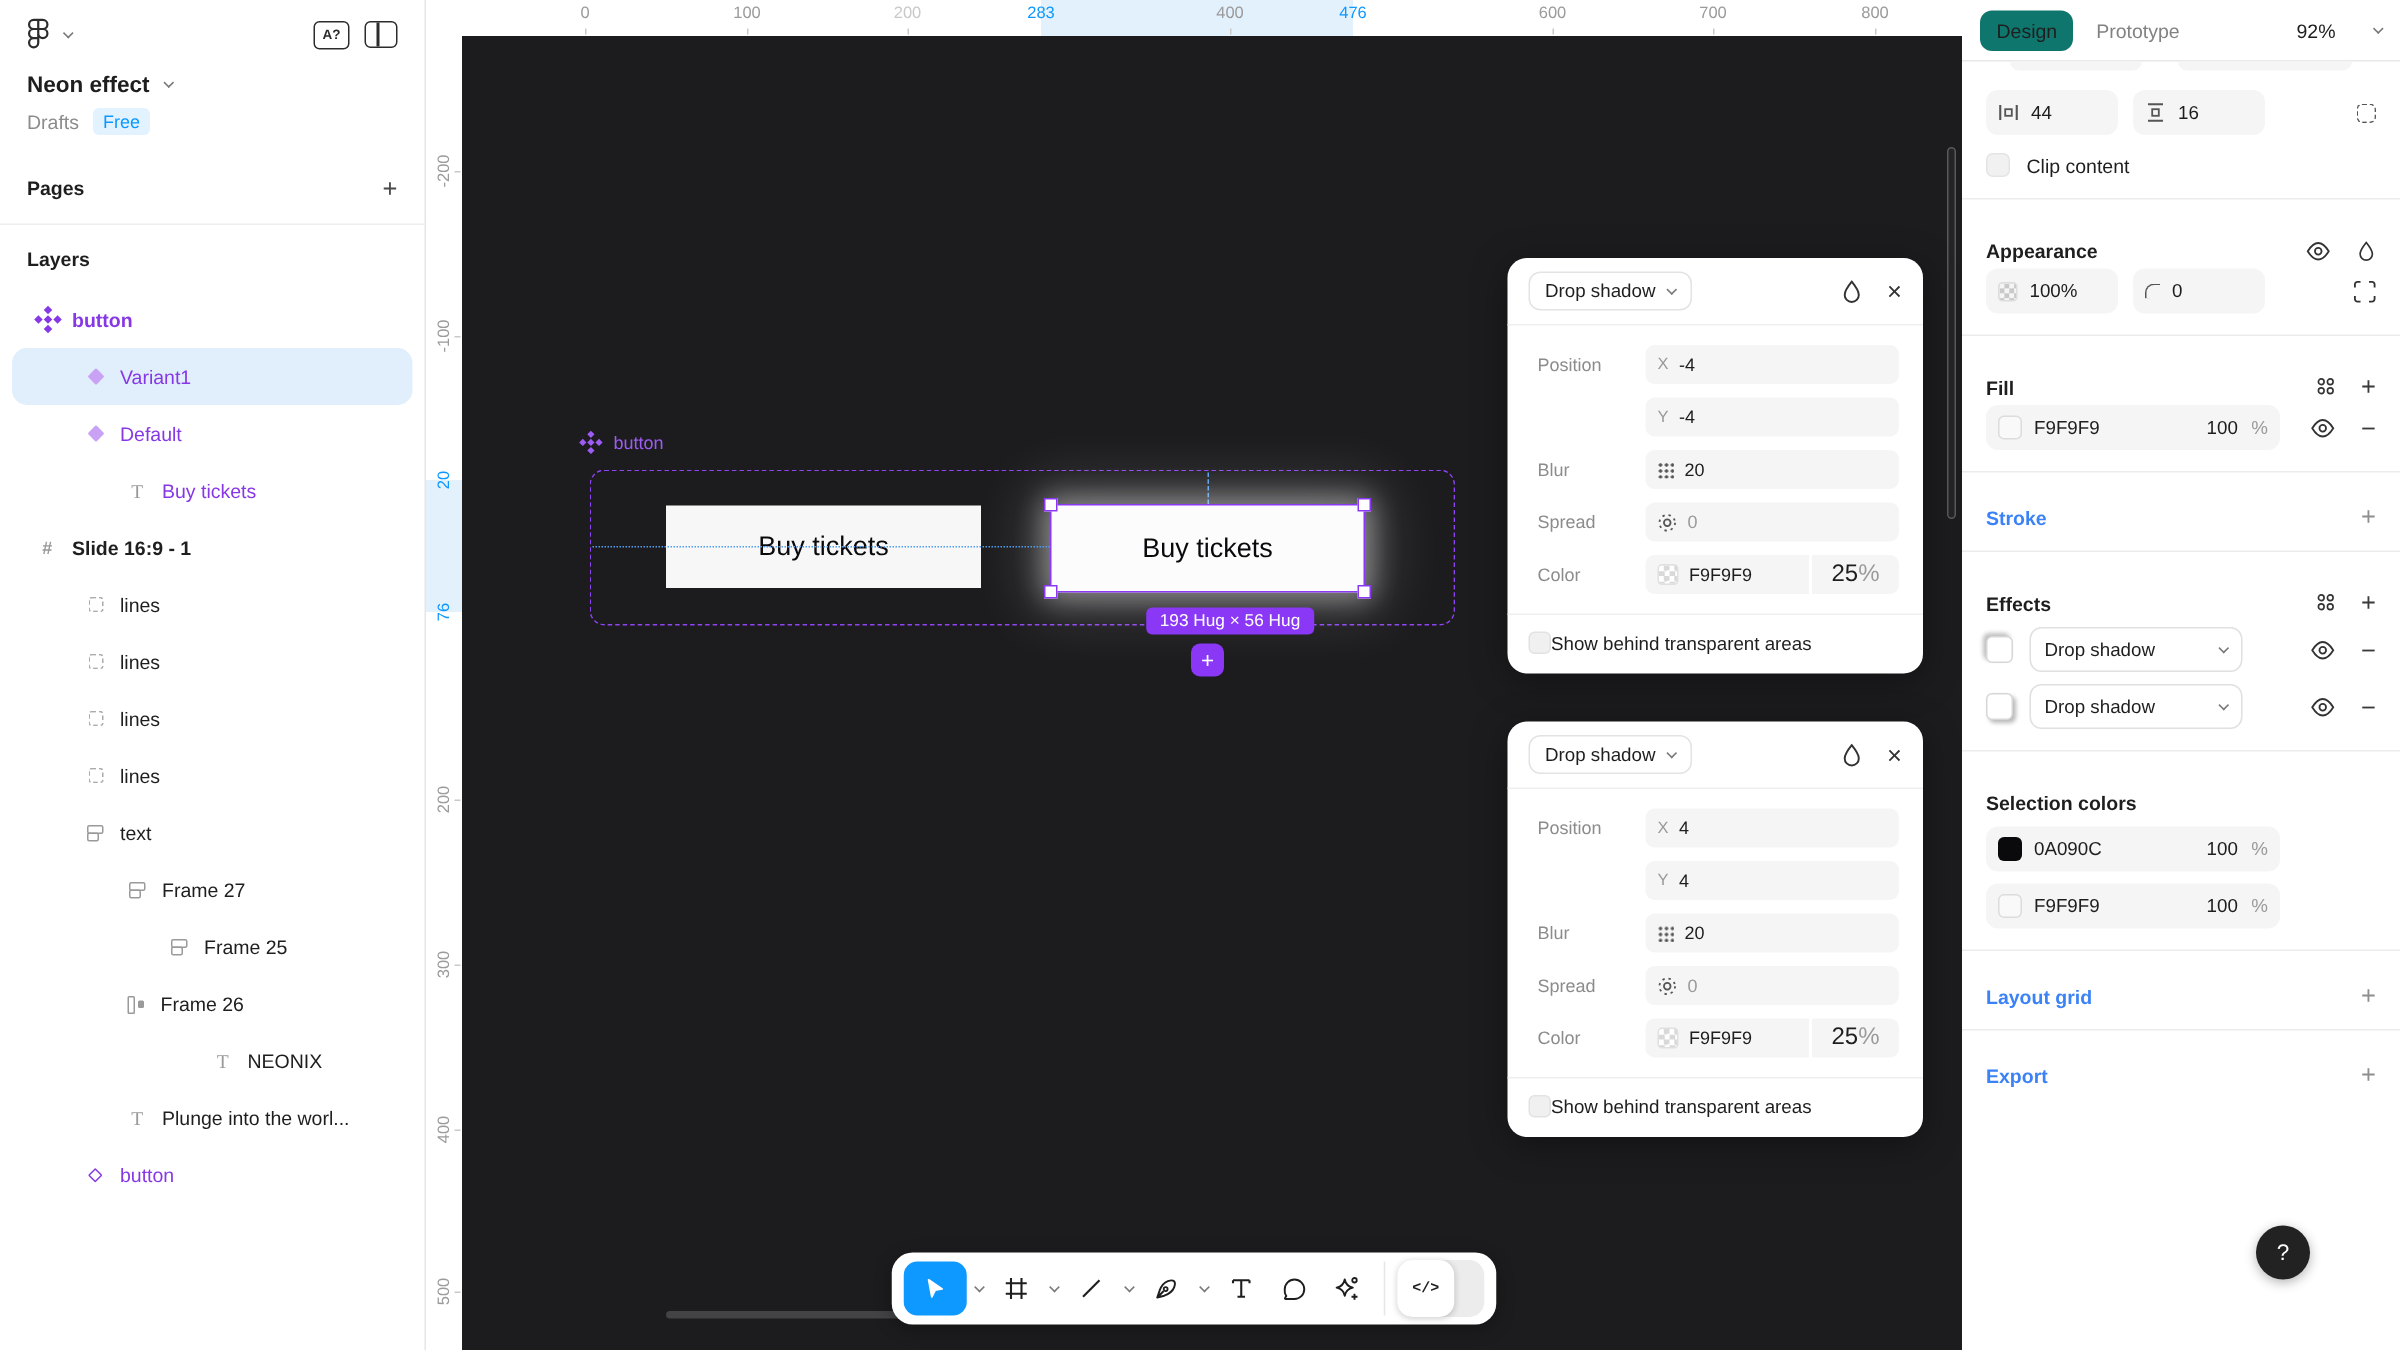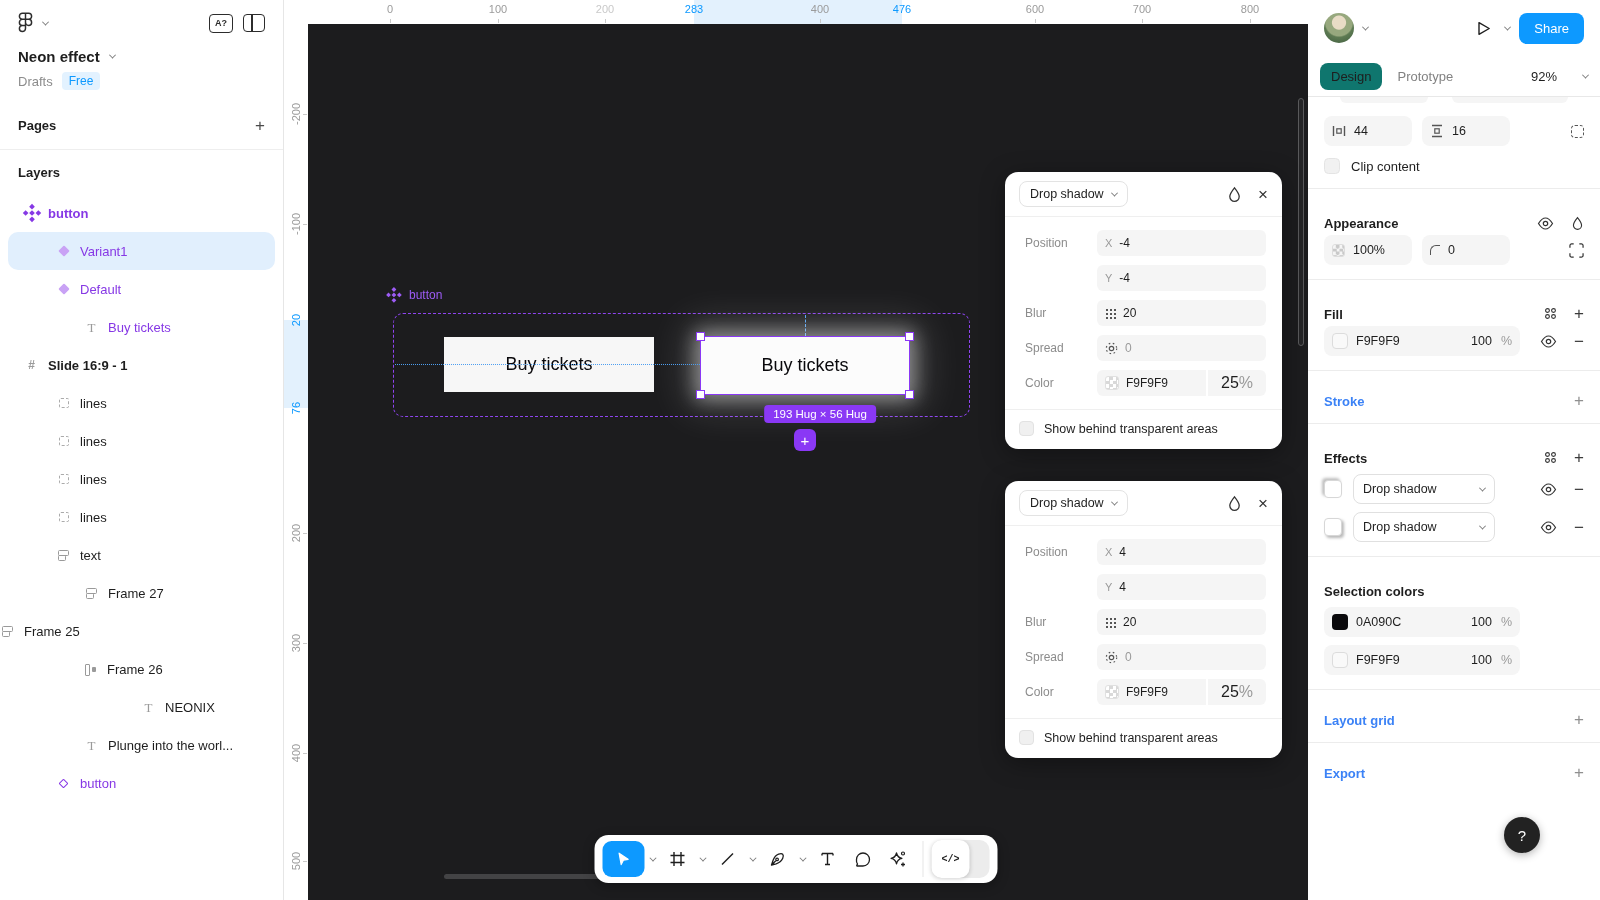--- a/index.html
+++ b/index.html
@@ -89,21 +89,21 @@
   .fp-b{padding:13px 16px 13px 20px;display:flex;flex-direction:column;gap:9px}
   .frow{display:flex;align-items:center}
   .flab{width:72px;font-size:12px;color:#8c8c8c;flex:none}
   .fin{flex:1;height:26px;background:#f5f5f5;border-radius:6px;display:flex;align-items:center;padding:0 8px;gap:7px;font-size:12px}
   .fpre{color:#9a9a9a;font-size:11px}
   .gray{color:#9a9a9a}
   .colorin{flex:1;display:flex;gap:2px}
   .cleft{flex:1;height:26px;background:#f5f5f5;border-radius:6px 0 0 6px;display:flex;align-items:center;gap:7px;padding:0 8px;font-size:12px}
   .cright{width:58px;height:26px;background:#f5f5f5;border-radius:0 6px 6px 0;display:flex;align-items:center;justify-content:center;padding:0 8px;font-size:16px}
   .checker{width:14px;height:14px;border-radius:3px;border:1px solid #e0e0e0;background:repeating-conic-gradient(#d9d9d9 0 25%,#fff 0 50%);background-size:7px 7px}
-  .fp-f{display:flex;align-items:center;gap:10px;padding:11px 14px 13px}
+  .fp-f{display:flex;align-items:center;gap:0;padding:11px 14px 13px}
   .cbx{width:15px;height:15px;background:#f0f0f0;border:1px solid #e2e2e2;border-radius:4px;flex:none}
   .fp-f span{font-size:12.5px}
 
   
   .rp{position:absolute;left:1308px;top:0;width:292px;height:900px;background:#fff;z-index:6;display:flex;flex-direction:column}
   .rp-h{height:56px;display:flex;align-items:center;padding:0 16px;gap:9px}
   .avatar{width:30px;height:30px;border-radius:50%;background:radial-gradient(circle at 50% 32%,#e9dcc6 0 26%,#97a87e 30% 52%,#5d7a52 58%,#3e5c3f);flex:none}
   .rp-h .sp{flex:1}
   .share{background:#0d99ff;color:#fff;font-size:13px;font-weight:500;border-radius:8px;padding:8px 15px;border:none}
   .rp-tabs{height:41px;display:flex;align-items:center;gap:4px;padding:0 12px;border-bottom:1px solid #e8e8e8}
@@ -234,21 +234,21 @@
           <span class="grp"></span>
         </span>
       <span>text</span>
     </div>
     <div class="lr" style="padding-left:84px">
       <span class="ico">
           <span class="grp"></span>
         </span>
       <span>Frame 27</span>
     </div>
-    <div class="lr" style="">
+    <div class="lr" style="padding-left:112px">
       <span class="ico">
           <span class="grp"></span>
         </span>
       <span>Frame 25</span>
     </div>
     <div class="lr" style="padding-left:83px">
       <span class="ico">
           <span class="al"></span>
         </span>
       <span>Frame 26</span>
@@ -528,32 +528,20 @@
     </div>
   </div>
   <div class="fp-div"></div>
   <div class="fp-f">
     <span class="cbx"></span>
     <span>Show behind transparent areas</span>
   </div>
 </div>
 
 <div class="rp">
-  <div class="rp-h">
-    <span class="avatar"></span>
-    <span class="caret sm"></span>
-    <span class="sp"></span>
-    <span style="margin-right:4px">
-      <svg width="17" height="17" viewBox="0 0 17 17">
-          <path d="M4 2.7v11.6L14.2 8.5Z" fill="none" stroke="#1e1e1e" stroke-width="1.4" stroke-linejoin="round"></path>
-        </svg>
-    </span>
-    <span class="caret sm"></span>
-    <button class="share">Share</button>
-  </div>
   <div class="rp-tabs">
     <span class="tabpill">Design</span>
     <span class="tabghost">Prototype</span>
     <span class="sp"></span>
     <span class="zl">92%</span>
     <span class="caret sm"></span>
   </div>
 
   <div class="sect" style="padding-top:0">
     <div class="sliver">

